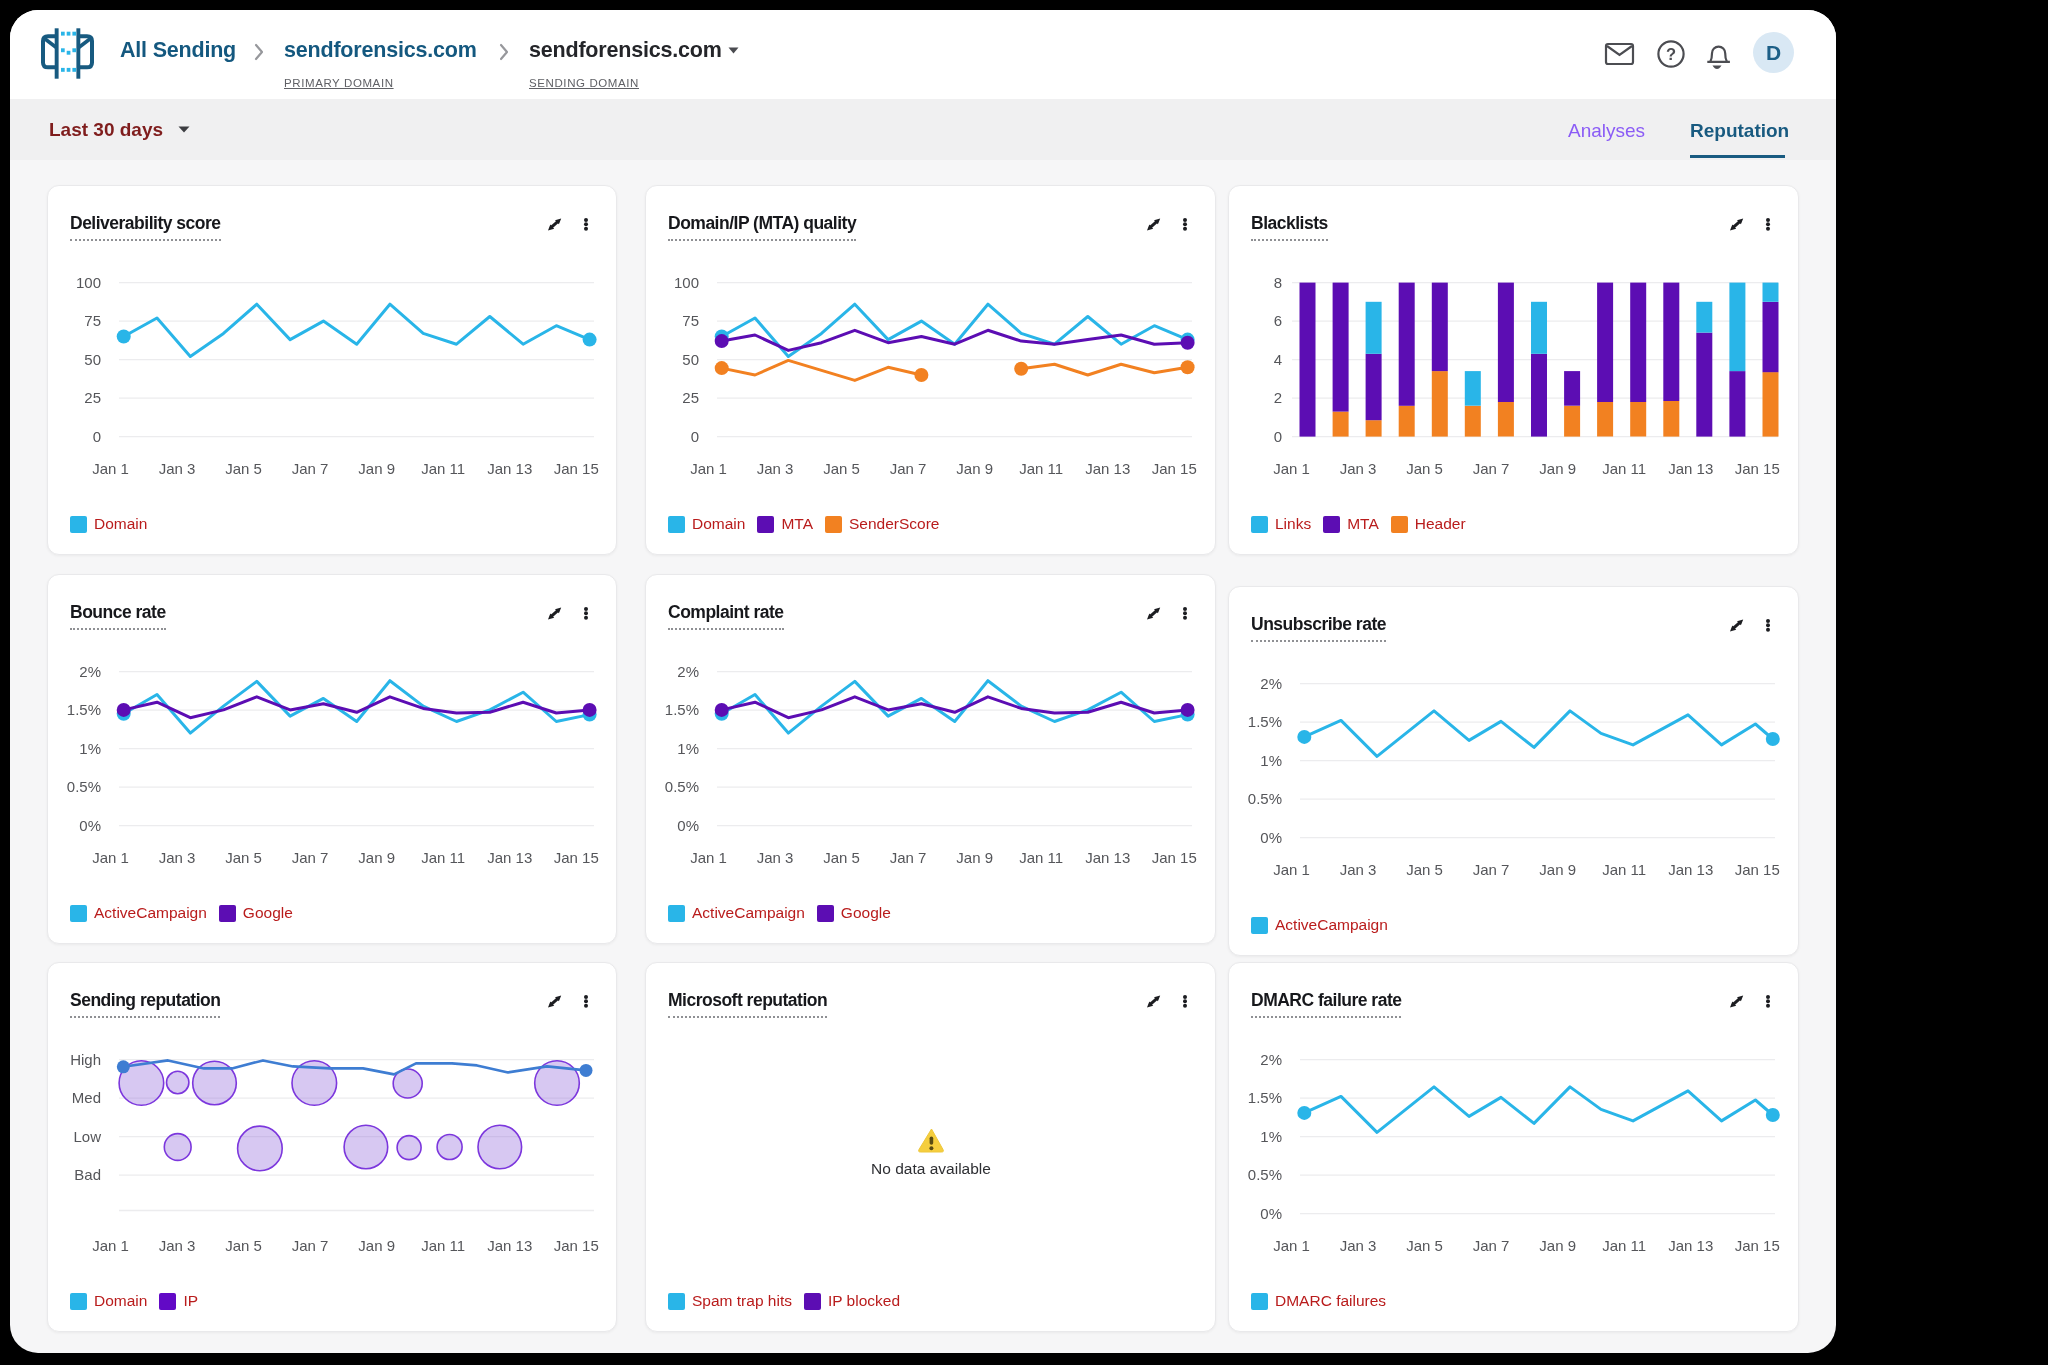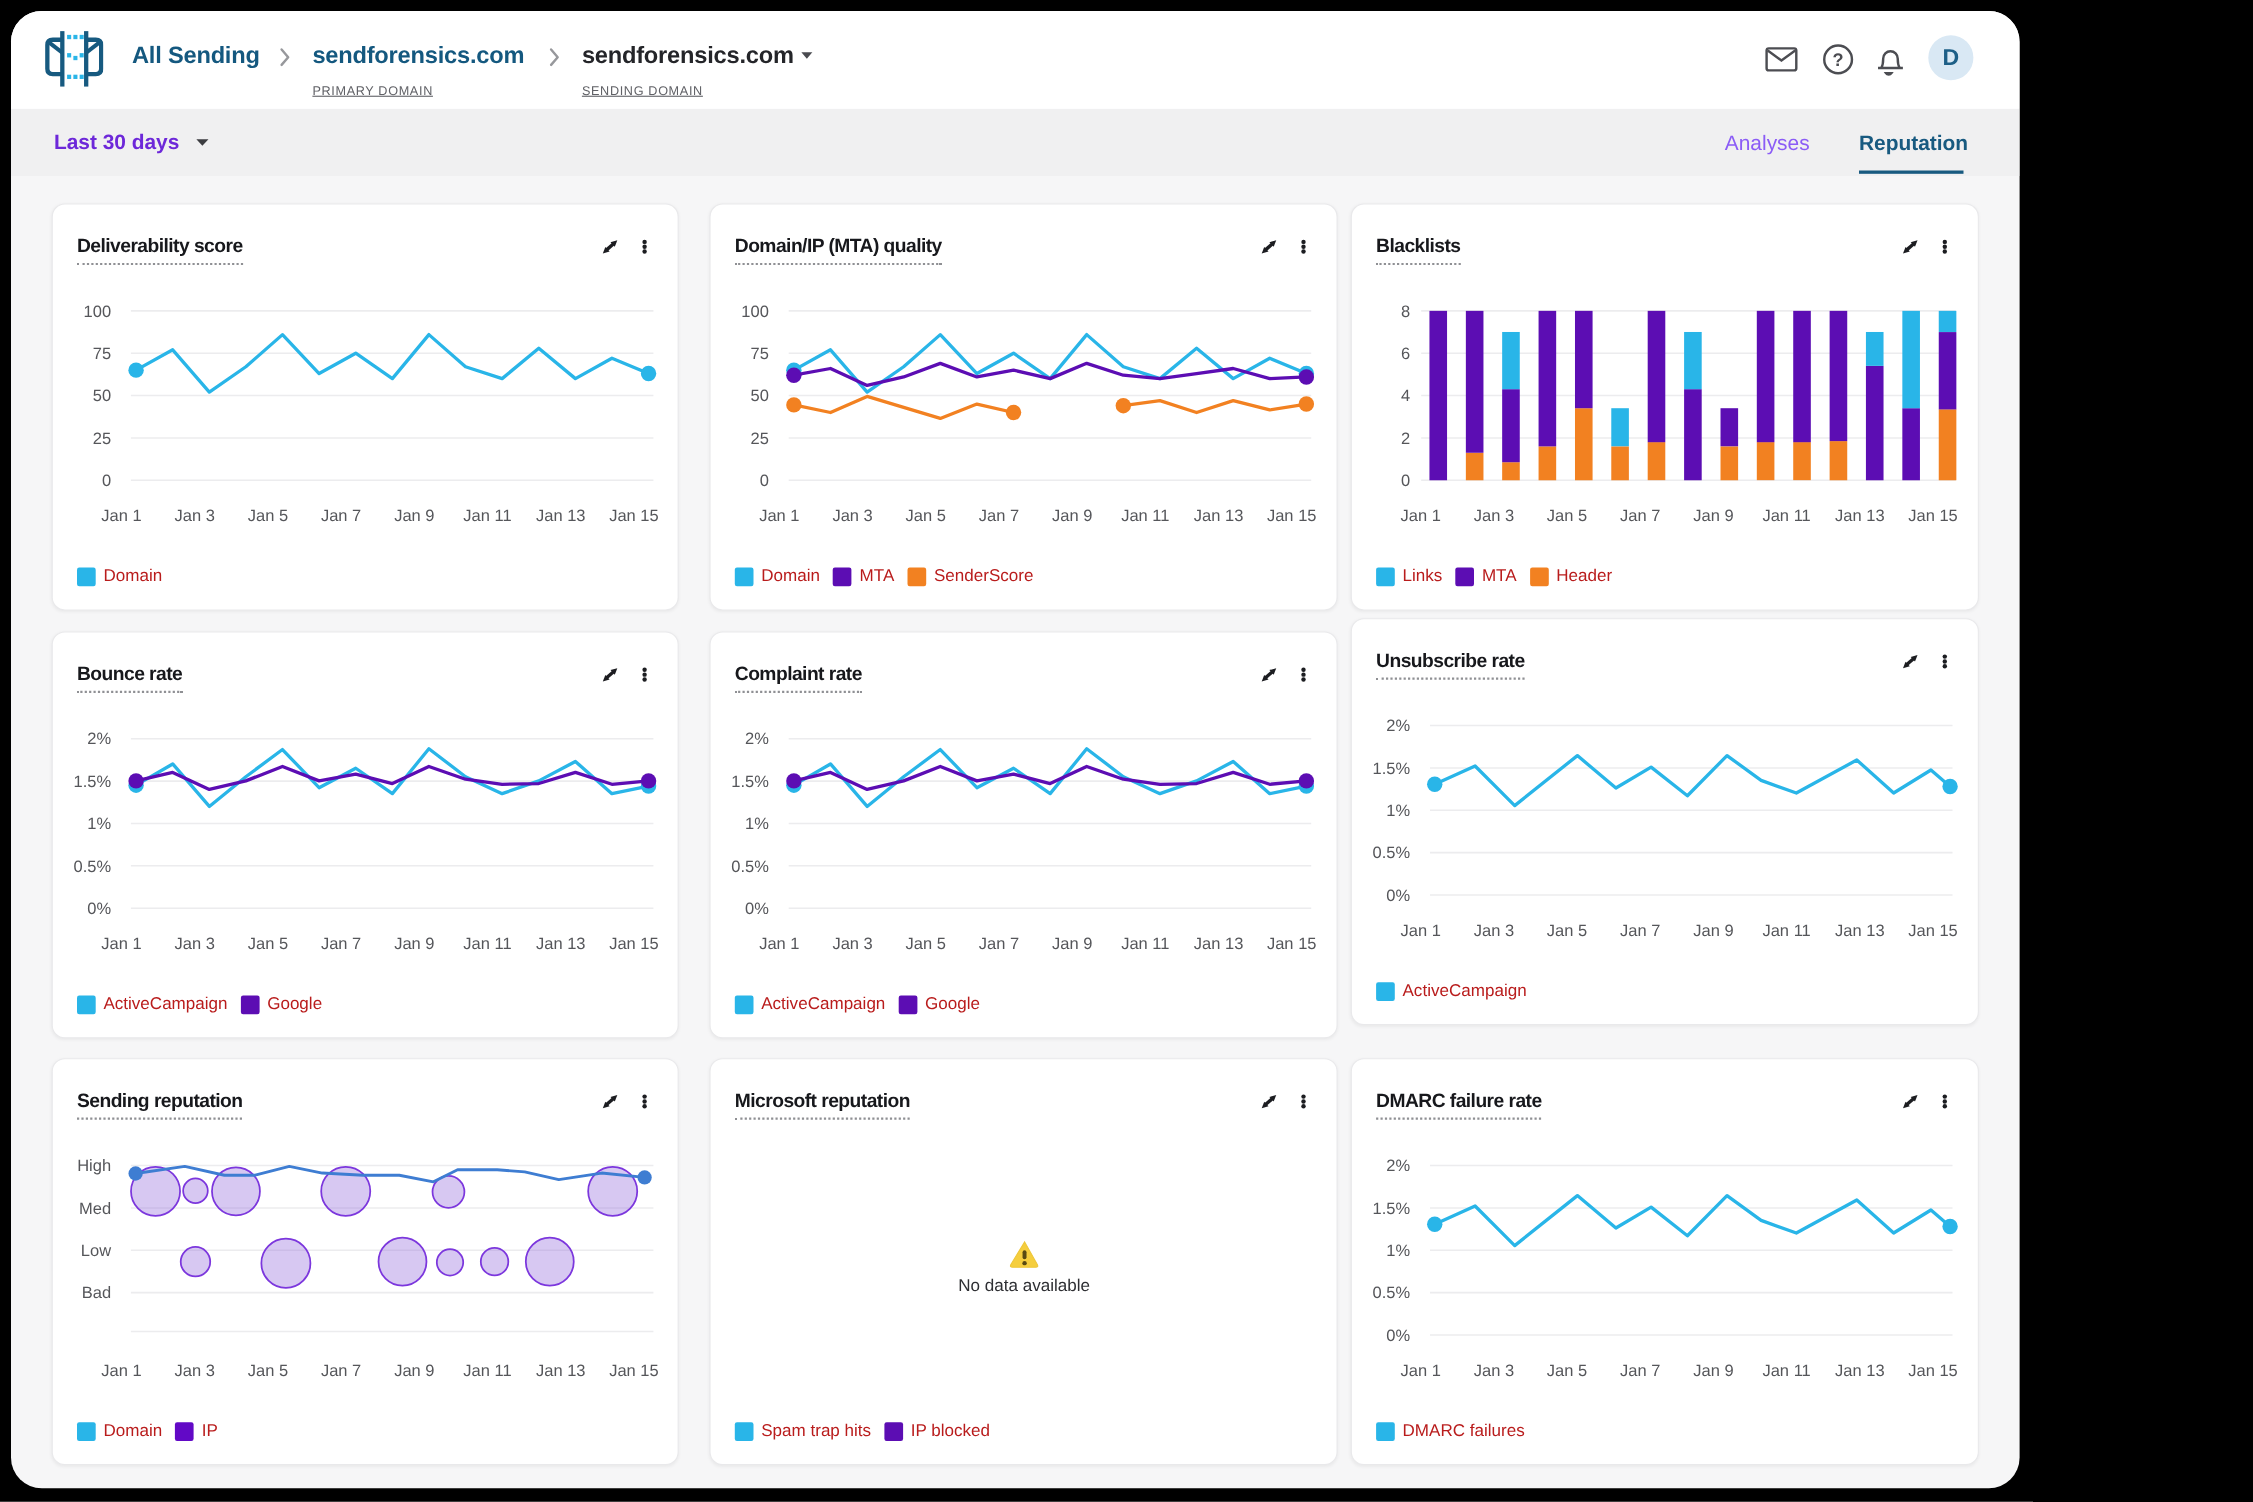--- a/index.html
+++ b/index.html
@@ -8,21 +8,21 @@
 .logo { position:absolute; left:31px; top:18px; }
 .bc { position:absolute; top:28px; display:flex; flex-direction:column; }
 .bc-main { font-size:21.5px; font-weight:bold; letter-spacing:-0.2px; white-space:nowrap; display:flex; align-items:center; }
 .blue { color:#14587f; }
 .dark { color:#242529; }
 .bc-sub { font-size:11.5px; color:#606166; letter-spacing:0.6px; margin-top:14px;text-decoration:underline; }
 .chev { position:absolute; top:32px; }
 .hicons { position:absolute; left:1587px; top:12px; }
 .avatar { position:absolute; left:1743px; top:22px; width:41px; height:41px; border-radius:50%; background:#d9e8f4; color:#1d5f87; font-weight:bold; font-size:21px; display:flex; align-items:center; justify-content:center; }
 .toolbar { position:absolute; left:0; top:89px; width:100%; height:61px; background:#f0f0f1; }
-.l30 { position:absolute; left:39px; top:20px; font-size:19px; font-weight:bold; color:#6d28d9; }
+.l30 { position:absolute; left:39px; top:20px; font-size:19px; font-weight:bold; color:#7f1d1d; }
 .tab { position:absolute; top:21px; font-size:19px; }
 .gray { color:#8b5cf6; font-weight:500; }
 .blue2 { color:#185a80; font-weight:bold; }
 .tabline { position:absolute; left:1680px; top:56px; width:95px; height:3px; background:#185a80; }
 .content { position:absolute; left:0; top:0; width:100%; height:100%; }
 .card { position:absolute; background:#fff; border:1px solid #e9e9eb; border-radius:12px; box-shadow:0 1px 3px rgba(0,0,0,0.05); }
 .ct { position:absolute; left:22px; top:27px; }
 .tt { font-size:17.5px; font-weight:bold; color:#17181c; letter-spacing:-0.5px; border-bottom:2px dotted #8f9094; padding-bottom:6px;text-align:right; }
 .cicons { position:absolute; right:16px; top:23px; }
 .chart { position:absolute; left:0; top:0; }
@@ -334,21 +334,21 @@
           <circle cx="75.7" cy="138.8" r="7" fill="#29b5e8"></circle>
           <circle cx="541.6" cy="139.6" r="7" fill="#29b5e8"></circle>
           <circle cx="75.7" cy="134.9" r="7" fill="#5c0db3"></circle>
           <circle cx="541.6" cy="134.9" r="7" fill="#5c0db3"></circle>
         </svg>
 <div class="legend">
           <span class="li"><span class="sq" style="background:#29b5e8"></span>ActiveCampaign</span>
           <span class="li"><span class="sq" style="background:#5c0db3"></span>Google</span>
         </div>
 </div>
-<div class="card" style="left:1218px;top:552px;width:571px;height:370px">
+<div class="card" style="left:1218px;top:576px;width:571px;height:370px">
 <div class="ct"><span class="tt">Unsubscribe rate</span></div>
 <svg class="cicons" width="60" height="30" viewBox="0 0 60 30">
 <line x1="10.9" y1="18.6" x2="18.3" y2="12.2" stroke="#1c1d21" stroke-width="3.1"></line>
 <polygon points="21.2,9.4 18.9,15.3 15.0,11.2" fill="#1c1d21"></polygon>
 <polygon points="8.0,21.5 10.3,15.6 14.2,19.7" fill="#1c1d21"></polygon>
 <g fill="#1c1d21">
             <circle cx="46" cy="10.9" r="2"></circle>
             <circle cx="46" cy="15.3" r="2"></circle>
             <circle cx="46" cy="19.7" r="2"></circle>
           </g>

